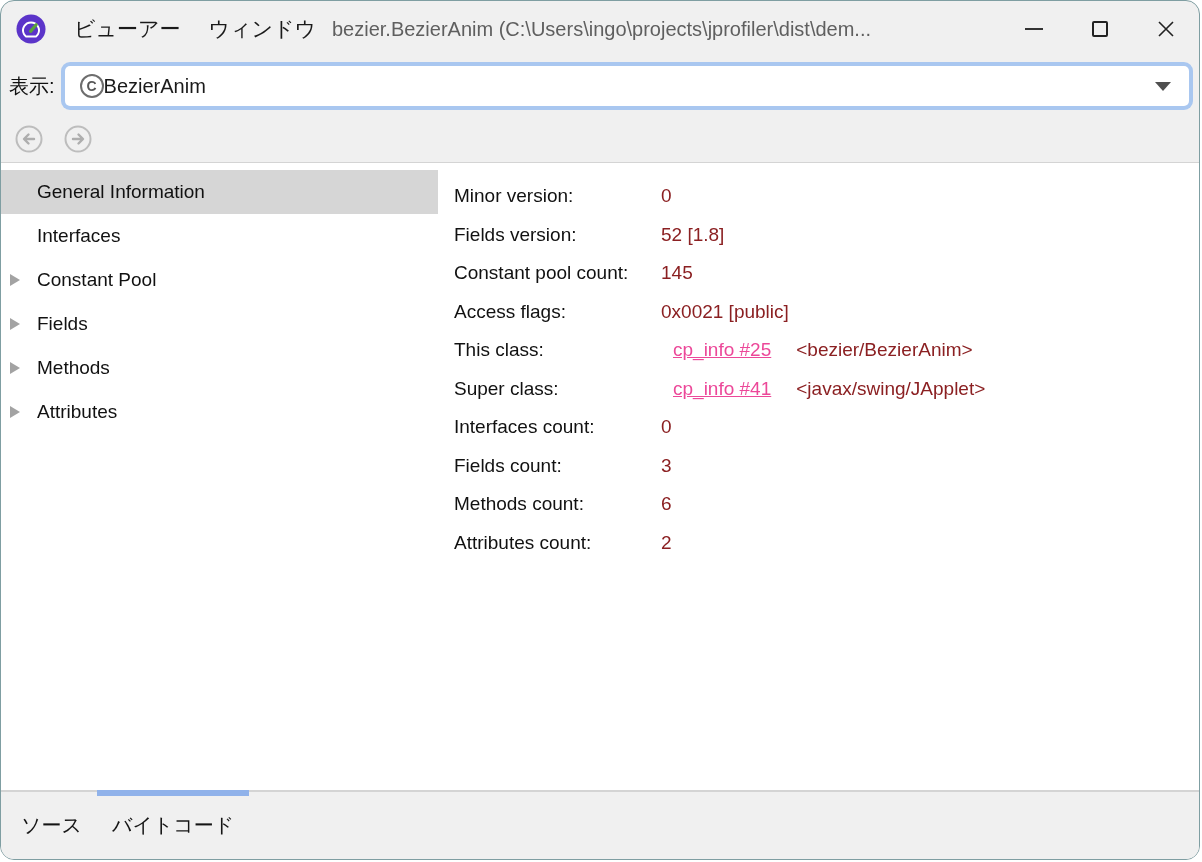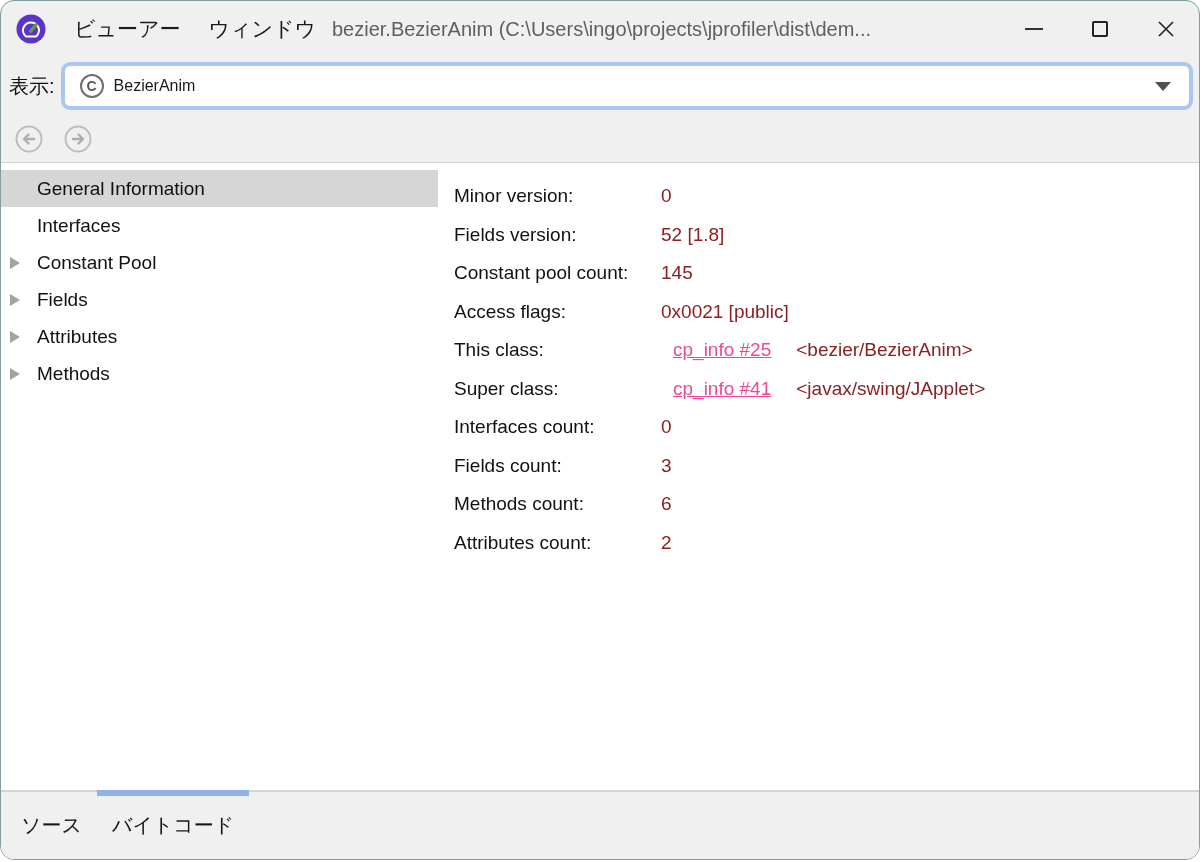--- a/index.html
+++ b/index.html
@@ -23,30 +23,30 @@
   .display-label { font-size:20px; color:#111; margin-left:8px; flex:0 0 auto; }
   .combobox {
     flex:1 1 auto; height:40px; margin:0 10px 0 10px; background:#fff;
     border-radius:5px; box-shadow:0 0 0 4px #a9c7f0; display:flex; align-items:center; cursor:default;
   }
   .class-icon {
     width:24px; height:24px; margin-left:15px; border:2.5px solid #6e6e6e; border-radius:50%;
     display:flex; align-items:center; justify-content:center;
     font-size:14px; font-weight:bold; color:#585858; flex:0 0 auto;
   }
-  .combo-text { font-size:16px; color:#1a1a1a; margin-left:10px; flex:1 1 auto; }
+  .combo-text { font-size:20px; color:#1a1a1a; margin-left:0; flex:1 1 auto; }
   .combo-arrow { width:0; height:0; border-left:8px solid transparent; border-right:8px solid transparent; border-top:9px solid #4f4f4f; margin-right:18px; flex:0 0 auto; }
   
   .nav-row { height:48px; display:flex; align-items:center; border-bottom:1px solid #d4d4d4; flex:0 0 auto; }
   .nav-btn { width:28px; height:28px; margin-left:14px; }
   .nav-btn + .nav-btn { margin-left:21px; }
   
   .content { flex:1 1 auto; display:flex; background:#fff; overflow:hidden; }
   .tree { width:437px; flex:0 0 auto; padding-top:7px; }
-  .tree-row { height:37px; display:flex; align-items:center; cursor:default; }
+  .tree-row { height:44px; display:flex; align-items:center; cursor:default; }
   .tree-row.selected { background:#d6d6d6; }
   .expander-box { width:28px; flex:0 0 auto; display:flex; justify-content:center; }
   .expander { width:0; height:0; border-left:10px solid #a3a3a3; border-top:6px solid transparent; border-bottom:6px solid transparent; }
   .tree-label { font-size:19px; color:#111; margin-left:8px; white-space:nowrap; }
   .details { flex:1 1 auto; padding:14px 0 12px 16px; }
   .detail-row { height:38.5px; display:flex; align-items:center; white-space:nowrap; }
   .dlabel { width:207px; flex:0 0 auto; font-size:19px; color:#111; }
   .dlink { font-size:19px; color:#ec4899; text-decoration:underline; margin-right:25px; cursor:pointer;margin-left:12px; }
   .dvalue { font-size:19px; color:#8b2022; }
   
@@ -129,27 +129,27 @@
         <div class="tree-row">
           <span class="expander-box">
             <span class="expander"></span>
           </span>
           <span class="tree-label">Fields</span>
         </div>
         <div class="tree-row">
           <span class="expander-box">
             <span class="expander"></span>
           </span>
+          <span class="tree-label">Methods</span>
+        </div>
+        <div class="tree-row">
+          <span class="expander-box">
+            <span class="expander"></span>
+          </span>
           <span class="tree-label">Attributes</span>
-        </div>
-        <div class="tree-row">
-          <span class="expander-box">
-            <span class="expander"></span>
-          </span>
-          <span class="tree-label">Methods</span>
         </div>
       </div>
     <div class="details" id="details">
         <div class="detail-row">
           <span class="dlabel">Minor version:</span>
           <span class="dvalue">0</span>
         </div>
         <div class="detail-row">
           <span class="dlabel">Fields version:</span>
           <span class="dvalue">52 [1.8]</span>

